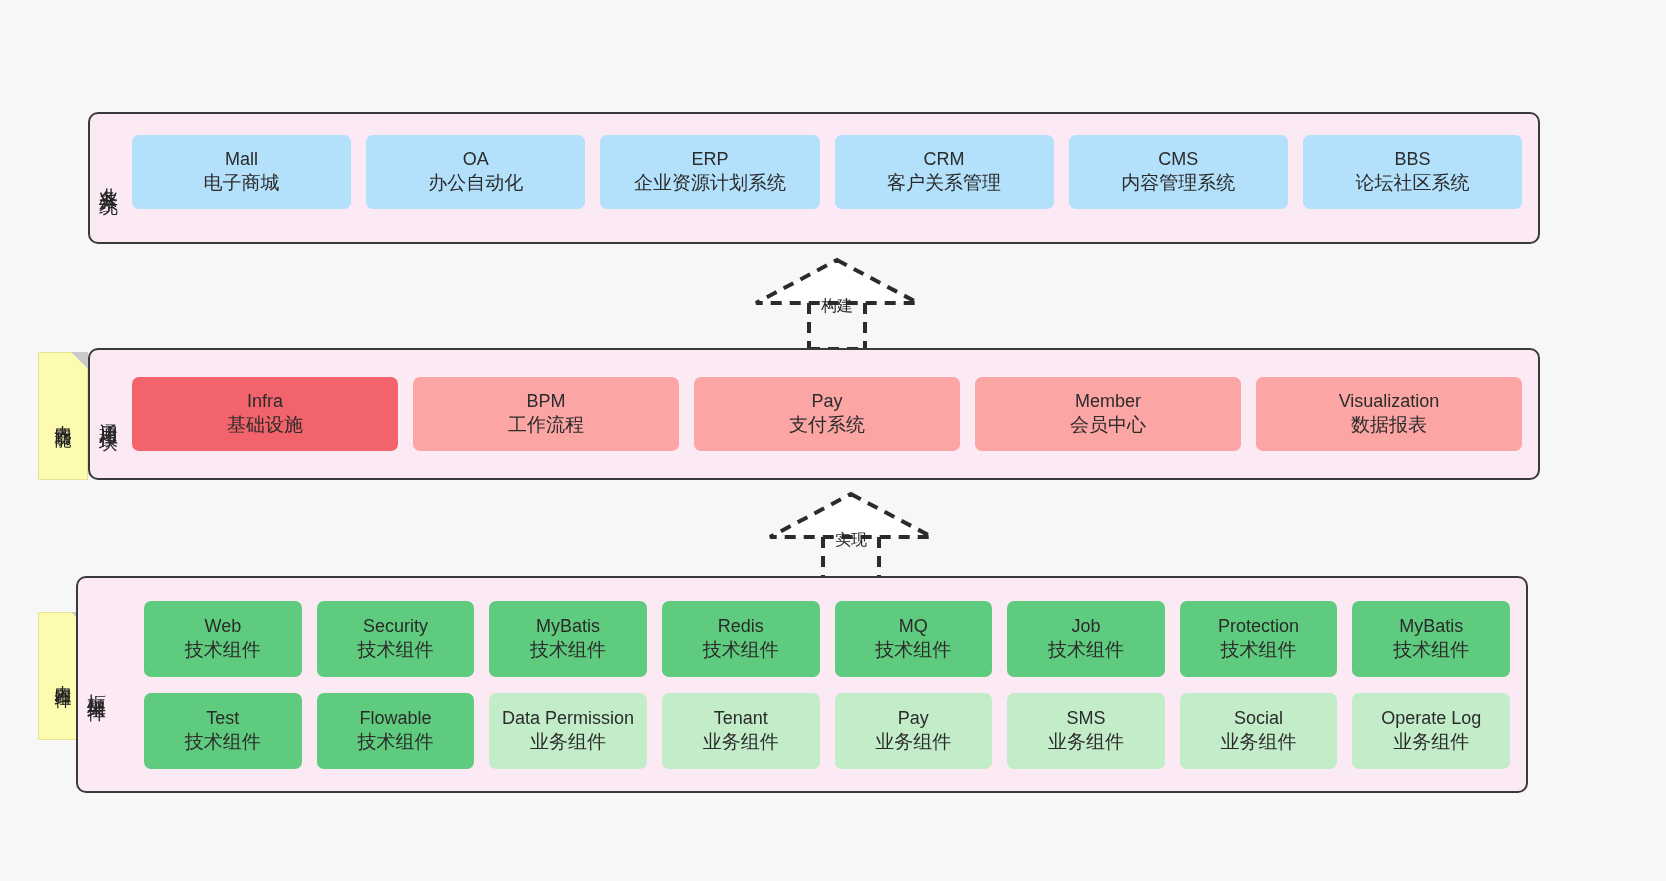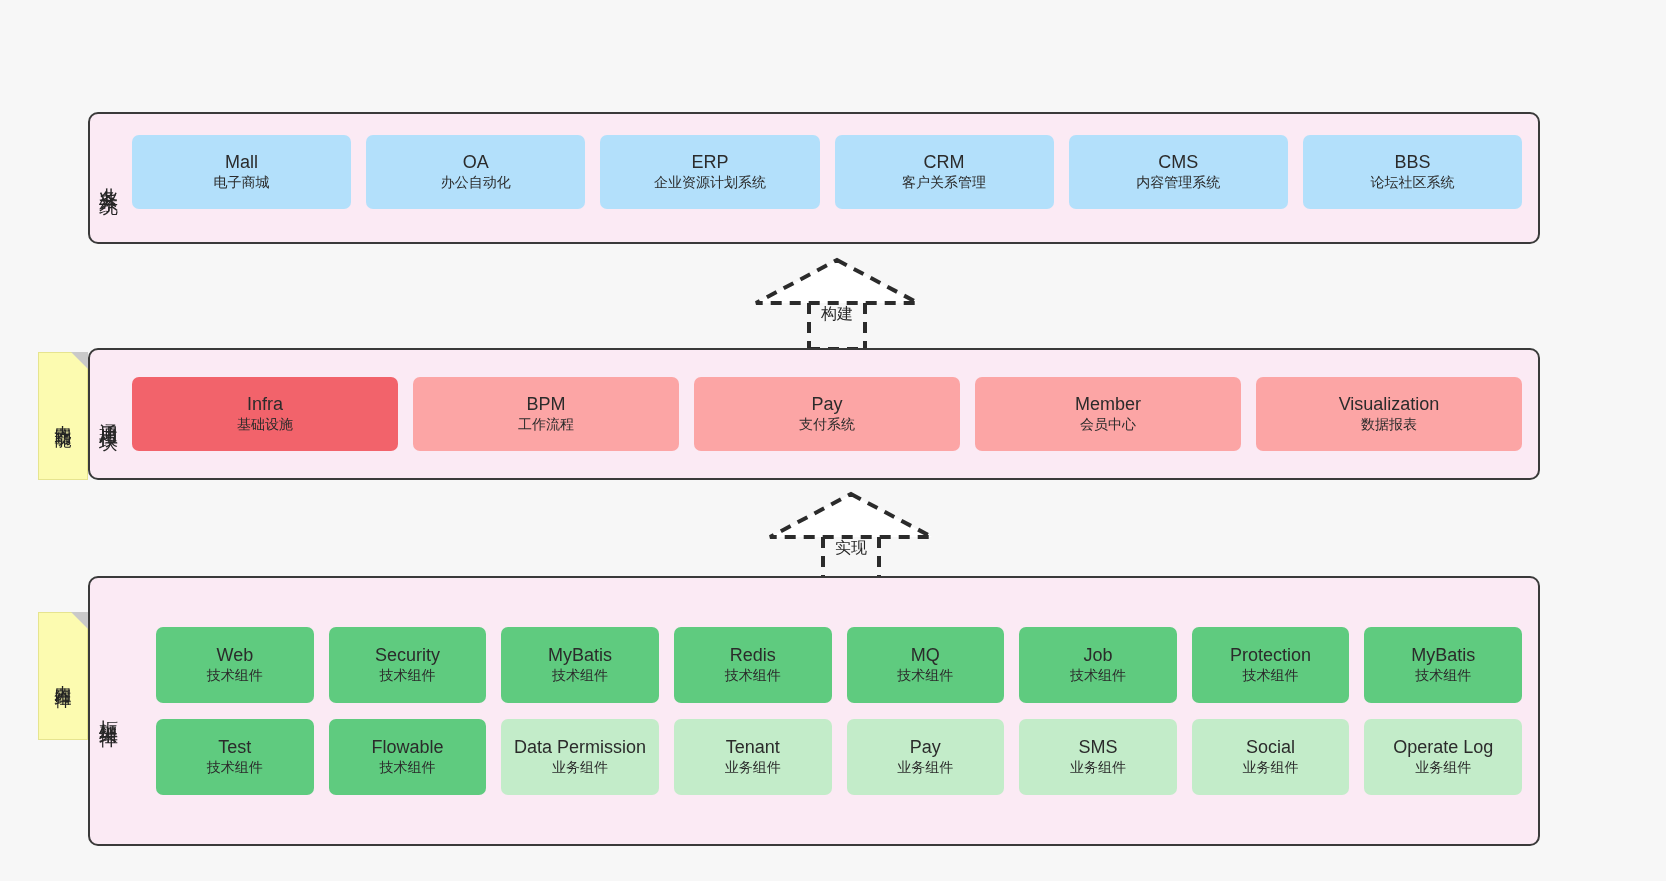--- a/index.html
+++ b/index.html
@@ -67,33 +67,33 @@
     display: flex;
     flex-direction: column;
     align-items: center;
     justify-content: center;
     text-align: center;
     color: #2b2b2b;
     line-height: 1.22;
     padding: 4px 6px;
   }
   .node .en { font-size: 18px; }
-  .node .cn { font-size: 14px; }
+  .node .cn { font-size: 19px; }
 
   
   .c-blue        { background: #b3e0fb; }
   .c-red         { background: #f2636b; }
   .c-pink        { background: #fca5a5; }
   .c-green       { background: #5fcb7f; }
   .c-greenlight  { background: #c3ecc9; }
 
   
   #panel-business { left: 88px;  top: 112px; width: 1452px; height: 132px; }
   #panel-common   { left: 88px;  top: 348px; width: 1452px; height: 132px; }
-  #panel-framework{ left: 88px;  top: 576px; width: 1452px; height: 270px; gap: 24px; }
+  #panel-framework{ left: 76px;  top: 576px; width: 1452px; height: 217px; gap: 24px; }
 
   #panel-business .boxes-area  { padding: 20px 16px 32px 4px; }
   #panel-common   .boxes-area  { padding: 20px 16px 20px 4px; }
   #panel-framework .boxes-area { padding: 16px 16px 16px 4px; }
 
   #panel-business .node  { height: 74px; }
   #panel-common   .node  { height: 74px; }
   #panel-framework .node { height: 76px; }
 
   
@@ -127,21 +127,21 @@
   
   .uml-arrow {
     position: absolute;
     width: 170px;
     height: 95px;
   }
   .uml-arrow svg { width: 100%; height: 100%; display: block; }
   .uml-arrow .arrow-label {
     position: absolute;
     left: 0; right: 0;
-    top: 48px;
+    top: 40px;
     text-align: center;
     font-size: 16px;
     color: #262626;
     background: transparent;
   }
   #arrow-build   { left: 752px; top: 256px; }
   #arrow-realize { left: 766px; top: 490px; }
 </style>
 </head>
 <body>

